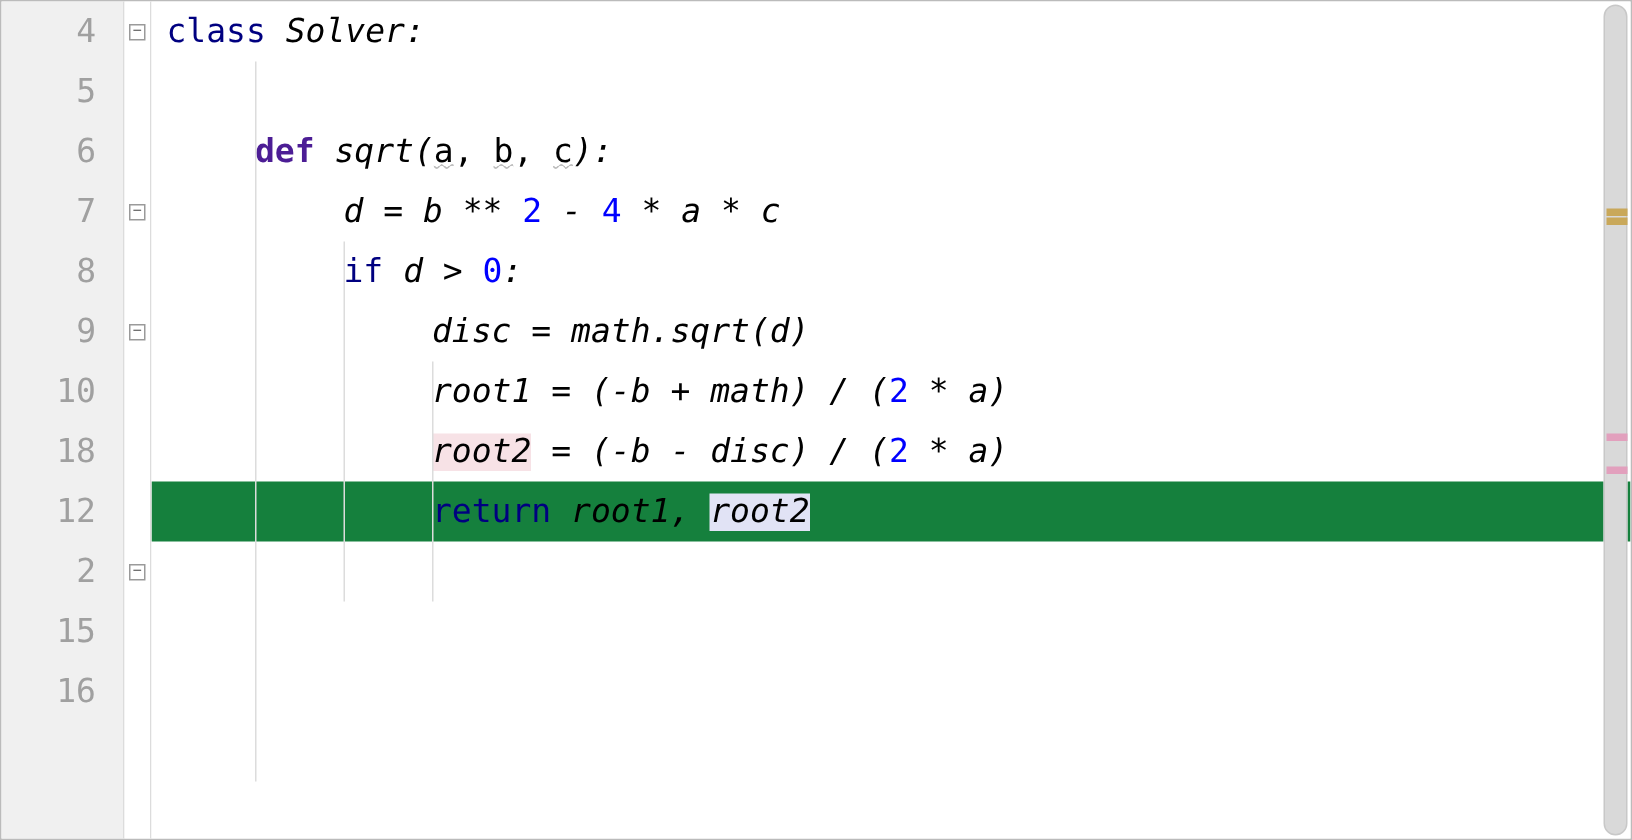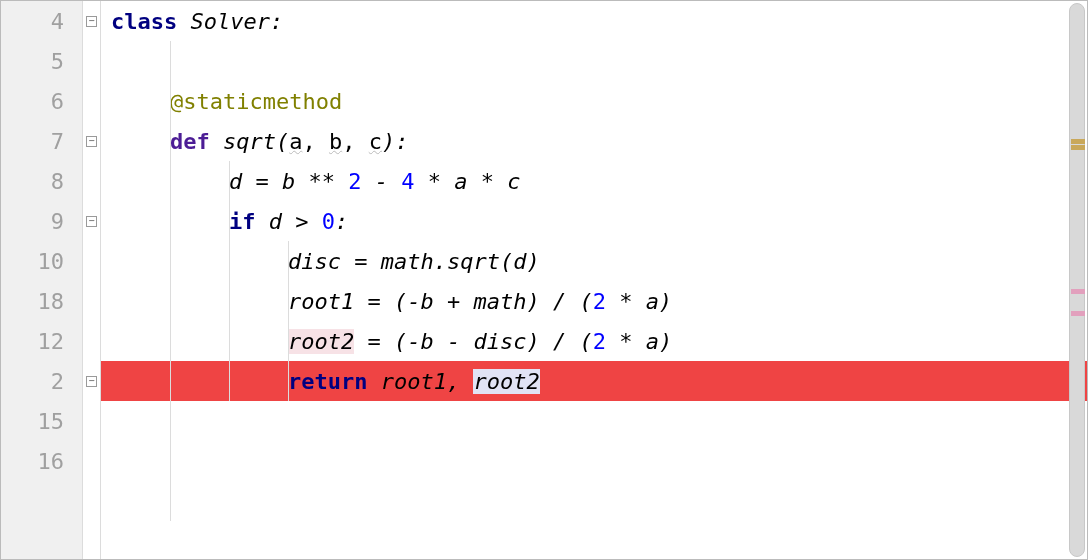--- a/index.html
+++ b/index.html
@@ -75,23 +75,23 @@
       content: "−";
     }
     .code-row {
       height: 40px;
       display: flex;
       align-items: center;
       white-space: pre;
       padding-left: 10px;
     }
     .code-row.current {
-      background: #ef4444;
-    }
-    .tok-kw   { color: #000080; font-weight: bold; text-align: center; }
+      background: #15803d;
+    }
+    .tok-kw   { color: #000080; font-weight: normal; text-align: center; }
     .tok-name { color: #000; font-style: italic; }
     .tok-dec  { color: #808000; }
     .tok-num  { color: #0000ff; }
     .tok-def  { color: #4c1d95; font-weight: bold; }
     .hl-pink { background: #f7e2e6; }
     .hl-lav  { background: #e1e3f5; }
     .wave {
       text-decoration: underline wavy #bbb;
       text-decoration-thickness: 1px;
     }
@@ -203,21 +203,20 @@
     </div>
 
   <div class="code-area" id="codearea">
     <div class="guide-layer" id="guides">
         <div class="vguide" style="left: 69px; top: 40px; height: 480px;"></div>
         <div class="vguide" style="left: 128px; top: 160px; height: 240px;"></div>
         <div class="vguide" style="left: 187px; top: 240px; height: 160px;"></div>
       </div>
   <div class="code-row"><span style="display: inline-block; width: 0px;"></span><span class="tok-kw">class </span><span class="tok-name">Solver:</span></div>
       <div class="code-row"><span style="display: inline-block; width: 0px;"></span></div>
-      <div class="code-row"><span style="display: inline-block; width: 59px;"></span><span class="tok-dec">@staticmethod</span></div>
       <div class="code-row"><span style="display: inline-block; width: 59px;"></span><span class="tok-def">def </span><span class="tok-name">sqrt</span><span class="tok-name">(</span><span class="wave">a</span><span class="">, </span><span class="wave">b</span><span class="">, </span><span class="wave">c</span><span class="tok-name">):</span></div>
       <div class="code-row"><span style="display: inline-block; width: 118px;"></span><span class="tok-name">d = b ** </span><span class="tok-num">2</span><span class="tok-name"> - </span><span class="tok-num">4</span><span class="tok-name"> * a * c</span></div>
       <div class="code-row"><span style="display: inline-block; width: 118px;"></span><span class="tok-kw">if </span><span class="tok-name">d &gt; </span><span class="tok-num">0</span><span class="tok-name">:</span></div>
       <div class="code-row"><span style="display: inline-block; width: 177px;"></span><span class="tok-name">disc = math.sqrt(d)</span></div>
       <div class="code-row"><span style="display: inline-block; width: 177px;"></span><span class="tok-name">root1 = (-b + math) / (</span><span class="tok-num">2</span><span class="tok-name"> * a)</span></div>
       <div class="code-row"><span style="display: inline-block; width: 177px;"></span><span class="tok-name hl-pink">root2</span><span class="tok-name"> = (-b - disc) / (</span><span class="tok-num">2</span><span class="tok-name"> * a)</span></div>
       <div class="code-row current"><span style="display: inline-block; width: 177px;"></span><span class="tok-kw">return </span><span class="tok-name">root1, </span><span class="tok-name hl-lav">root2</span></div>
       <div class="code-row"><span style="display: inline-block; width: 0px;"></span></div>
       <div class="code-row"><span style="display: inline-block; width: 0px;"></span></div>
       <div class="code-row"><span style="display: inline-block; width: 0px;"></span></div>

